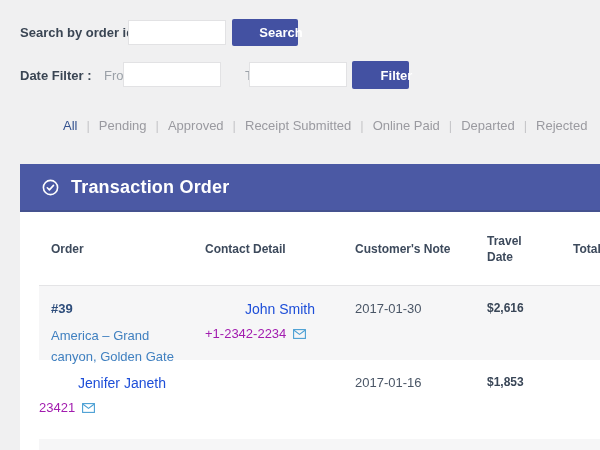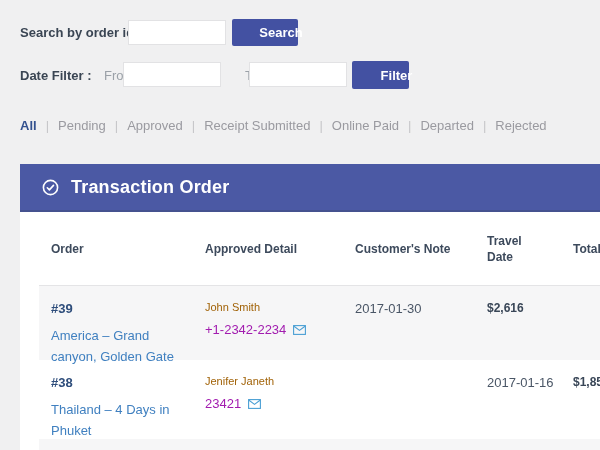--- a/index.html
+++ b/index.html
@@ -49,21 +49,21 @@
   .inp-to     { left:249px; top:62px; }
 
   
   .tabs {
     position:absolute; left:20px; top:118px;
     display:flex; align-items:center;
     font-size:13px; color:#9a9aa0;
     white-space:nowrap;
   }
   .tab { cursor:pointer; }
-  .tab.active { color:#33518f; font-weight:bold; }
+  .tab.active { color:#33518f; font-weight:normal;margin-left:43px; }
   .tab-sep { color:#c6c6c9; margin:0 9px; }
 
   
   .panel {
     position:absolute; left:20px; top:164px;
     width:640px; height:286px;
     background:#ffffff;
   }
   .panel-bar {
     height:48px;
@@ -103,21 +103,21 @@
   .row-partial { height:40px; }
 
   .cell-order { padding-left:12px; }
   .order-id { font-size:13px; font-weight:bold; color:#2e4d7b; cursor:pointer; }
   .order-title {
     margin-top:9px;
     font-size:13px; color:#4080c0;
     line-height:21px; max-width:140px;
     cursor:pointer;
   }
-  .contact-name { font-size:11px; color:#a16207; }
+  .contact-name { font-size:14px; color:#1d4ed8;text-align:center; }
   .contact-phone {
     margin-top:9px;
     font-size:13px; color:#a21caf;
     display:flex; align-items:center;
   }
   .envelope { margin-left:7px; display:inline-flex; cursor:pointer; }
   .cell-note {
     font-size:11px; color:#8f949b;
     line-height:17px; max-width:118px;
     padding-top:2px;
@@ -163,21 +163,21 @@
         <path d="M5.3 8.8l2.1 2.1 4.1-4.5" fill="none" stroke="#ffffff" stroke-width="1.6" stroke-linecap="round" stroke-linejoin="round"></path>
       </svg>
     </span>
     <span class="panel-title">Transaction Order</span>
   </div>
 
   <div class="table">
 
     <div class="tgrid thead">
       <div class="th th-order">Order</div>
-      <div class="th">Approved Detail</div>
+      <div class="th">Contact Detail</div>
       <div class="th">Customer's Note</div>
       <div class="th th-travel">
           <span>Travel Date</span>
         </div>
       <div class="th">Total</div>
     </div>
 
     <div class="tgrid trow row-0 row-stripe">
       <div class="cell-order">
         <div class="order-id">#39</div>
@@ -193,24 +193,20 @@
               <path d="M1 1.3l5.5 4.1L12 1.3" fill="none" stroke="#4a9fd4" stroke-width="1.1"></path>
             </svg>
           </span>
         </div>
       </div>
       <div class="cell-date">2017-01-30</div>
       <div class="cell-total">$2,616</div>
     </div>
 
     <div class="tgrid trow row-1">
-      <div class="cell-order">
-        <div class="order-id">#38</div>
-        <div class="order-title">Thailand – 4 Days in Phuket</div>
-      </div>
       <div>
         <div class="contact-name">Jenifer Janeth</div>
         <div class="contact-phone">
           <span>23421</span>
           <span class="envelope">
             <svg width="13" height="10" viewBox="0 0 13 10">
               <rect x="0.6" y="0.6" width="11.8" height="8.8" fill="none" stroke="#4a9fd4" stroke-width="1.1"></rect>
               <path d="M1 1.3l5.5 4.1L12 1.3" fill="none" stroke="#4a9fd4" stroke-width="1.1"></path>
             </svg>
           </span>

